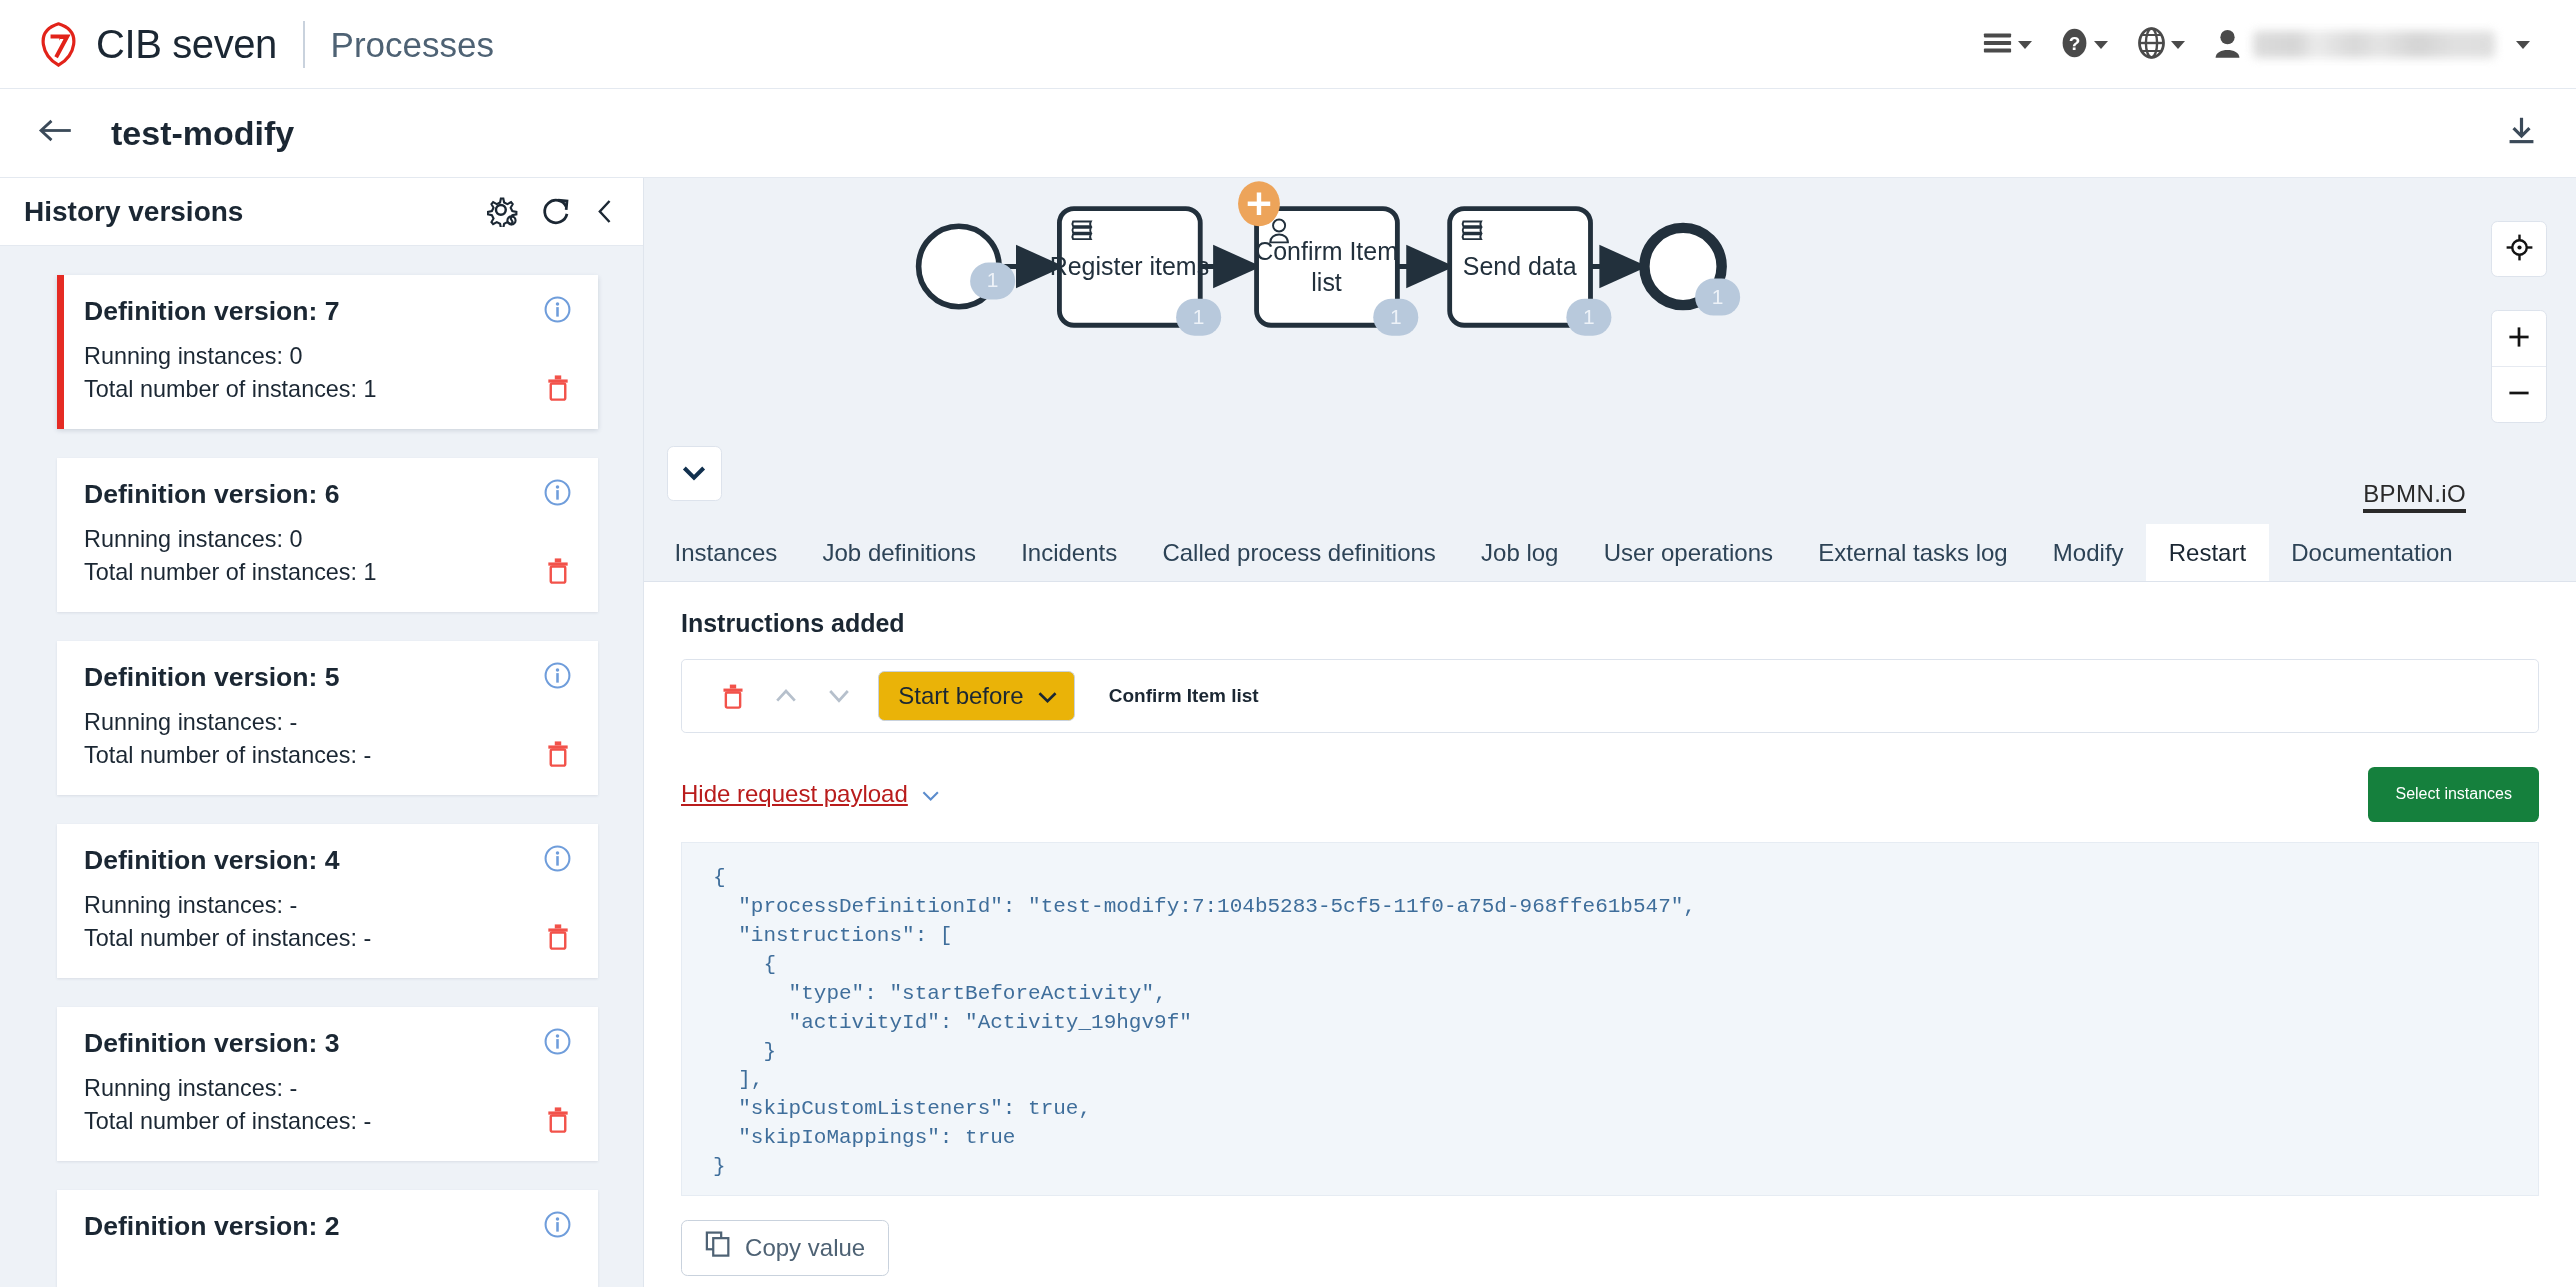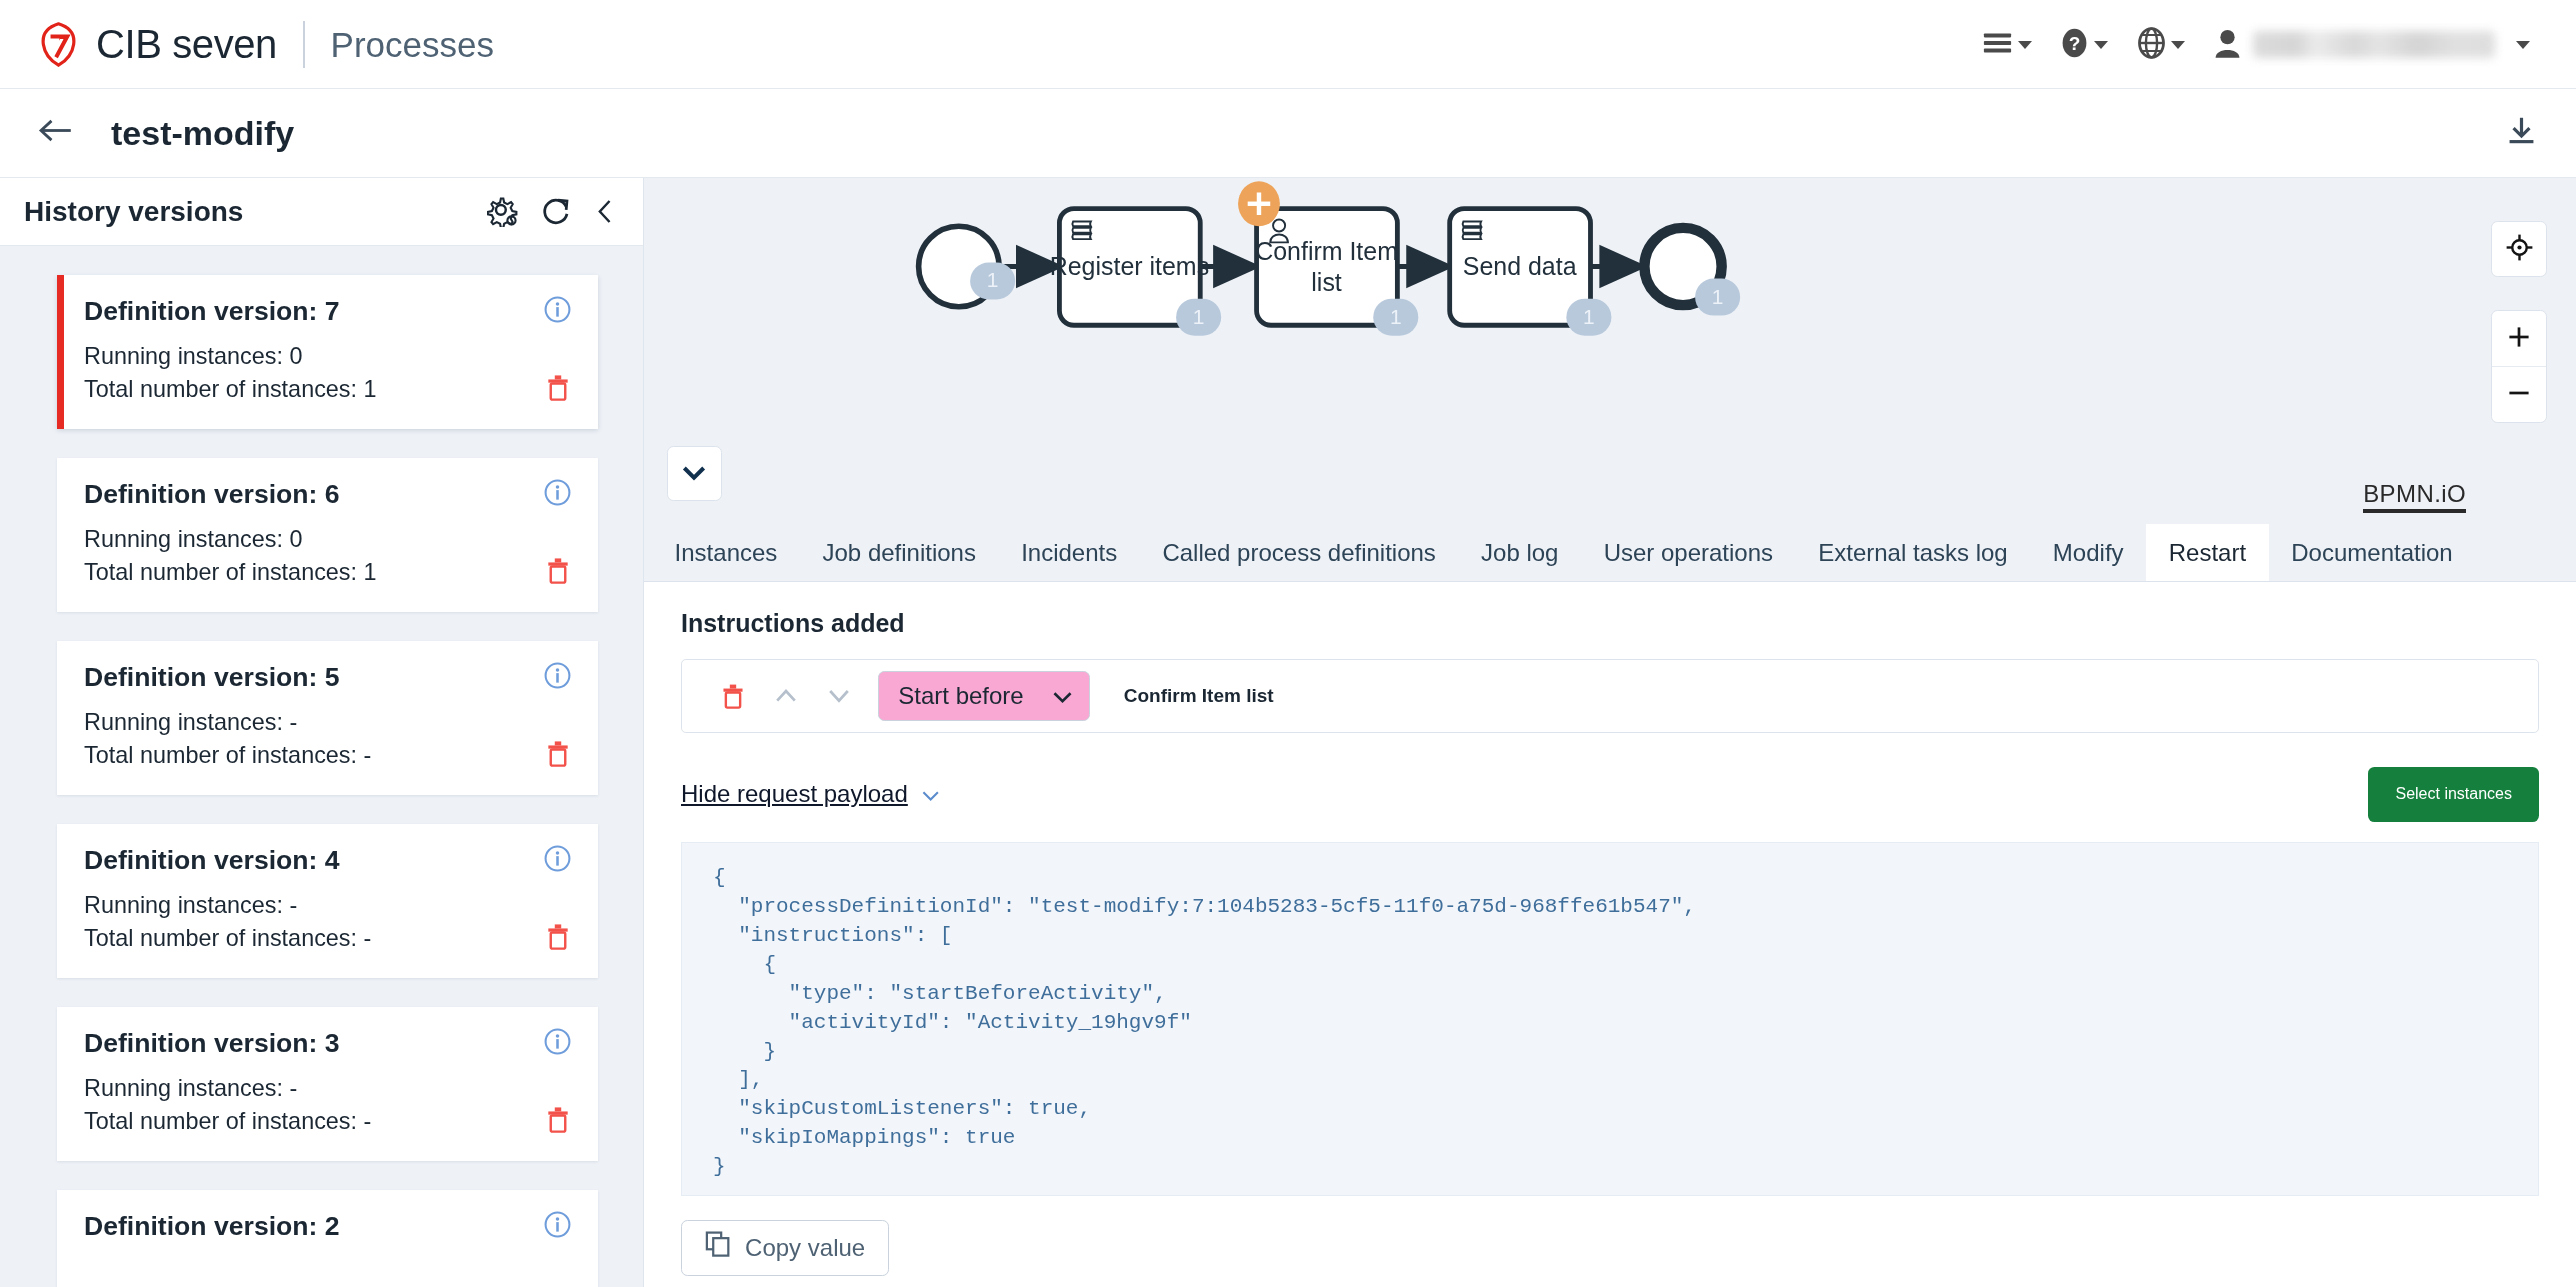--- a/index.html
+++ b/index.html
@@ -124,27 +124,27 @@
   
   .panel { flex: 1; background: #fff; padding: 27px 37px 0 37px; overflow: hidden; position: relative; }
   .panel-h { font-size: 25px; font-weight: 700; color: #1b2733; margin-bottom: 21px; }
   .instr-row {
     border: 0.8px solid #dde3ec; border-radius: 4.8px; height: 74px;
     display: flex; align-items: center; padding: 0 24px; gap: 0px;
   }
   .instr-row .ibtn { width: 53px; display:flex; align-items:center; justify-content:center; cursor:pointer; }
   .select-box {
     margin-left: 13px; border: 0.8px solid #c9d2dd; border-radius: 6.4px;
-    height: 50px; padding: 0 16px 0 19.3px; display: flex; align-items: center; gap: 28px;
-    font-size: 24px; color: #1b2733; background: #f9a8d4; cursor: pointer;
+    height: 50px; padding: 0 16px 0 19.3px; display: flex; align-items: center; gap: 13px;
+    font-size: 24px; color: #1b2733; background: #eab308; cursor: pointer;
   }
   .instr-label { margin-left: 34px; font-size: 19px; font-weight: 700; color: #1b2733; }
   .payload-bar { display: flex; align-items: center; margin-top: 31px; height: 60px; }
   .payload-link {
-    font-size: 24px; color: #0f172a; text-decoration: underline;
+    font-size: 24px; color: #b91c1c; text-decoration: underline;
     display: flex; align-items: center; gap: 13px; cursor: pointer;
   }
   .btn-primary {
     margin-left: auto; background: #15803d; color: #fff; border: none;
     border-radius: 6.4px; height: 55px; padding: 0 27px; font-size: 16px;
     font-family: "Liberation Sans", sans-serif; cursor: pointer;
   }
   .code-box {
     margin-top: 17.7px; background: #f2f6fa; border: 0.8px solid #e6ecf3;
     height: 354px; padding: 21px 31px; overflow: hidden;

